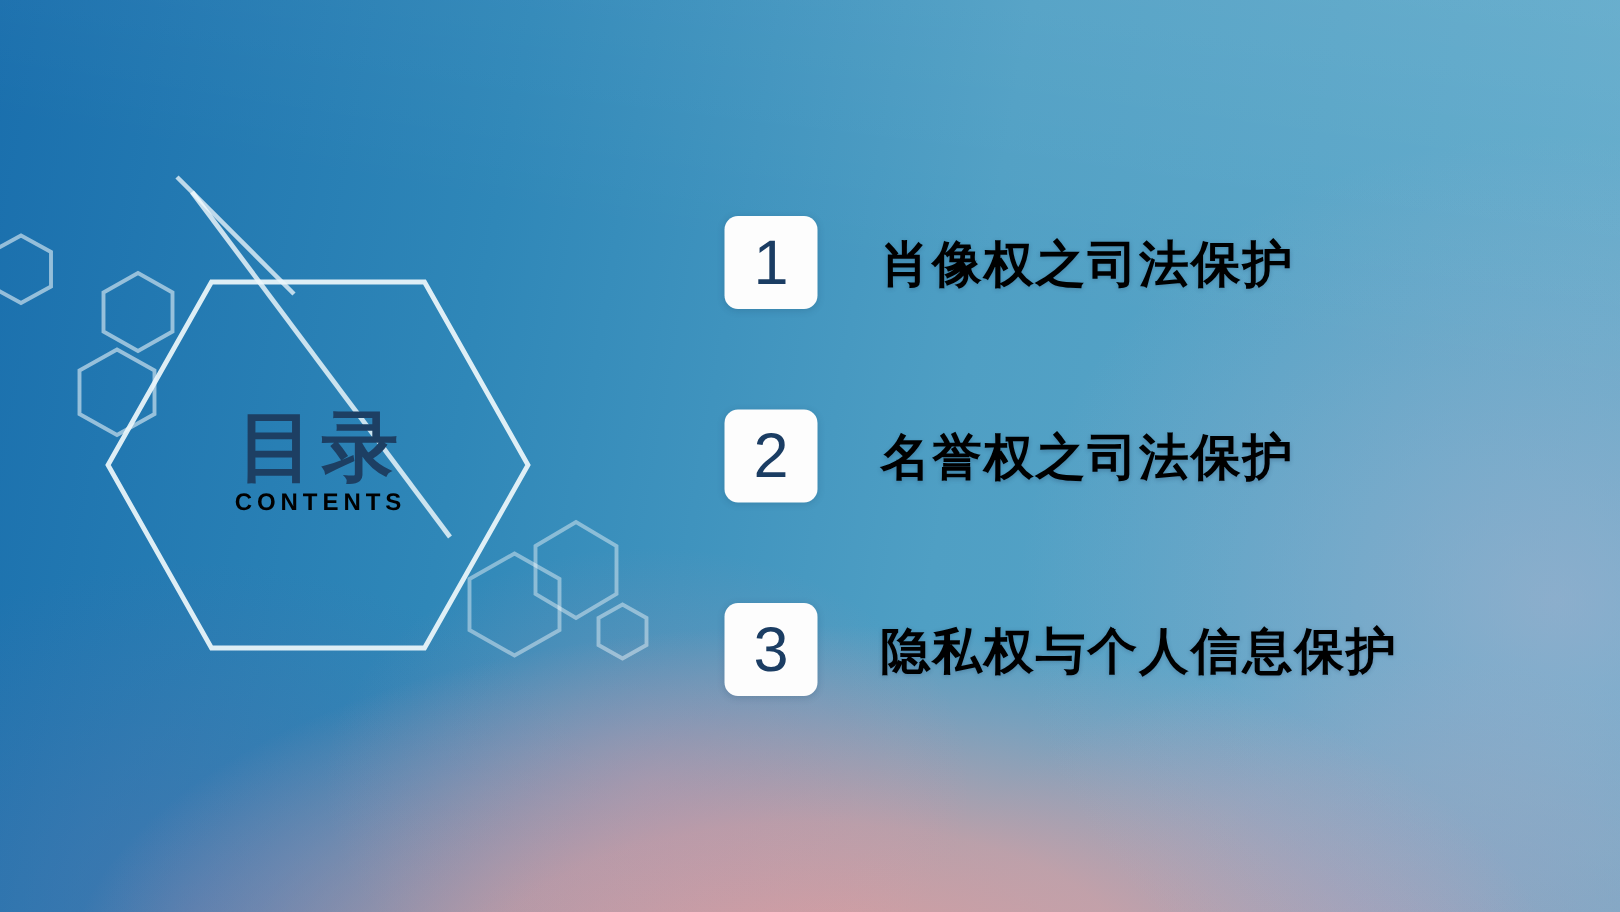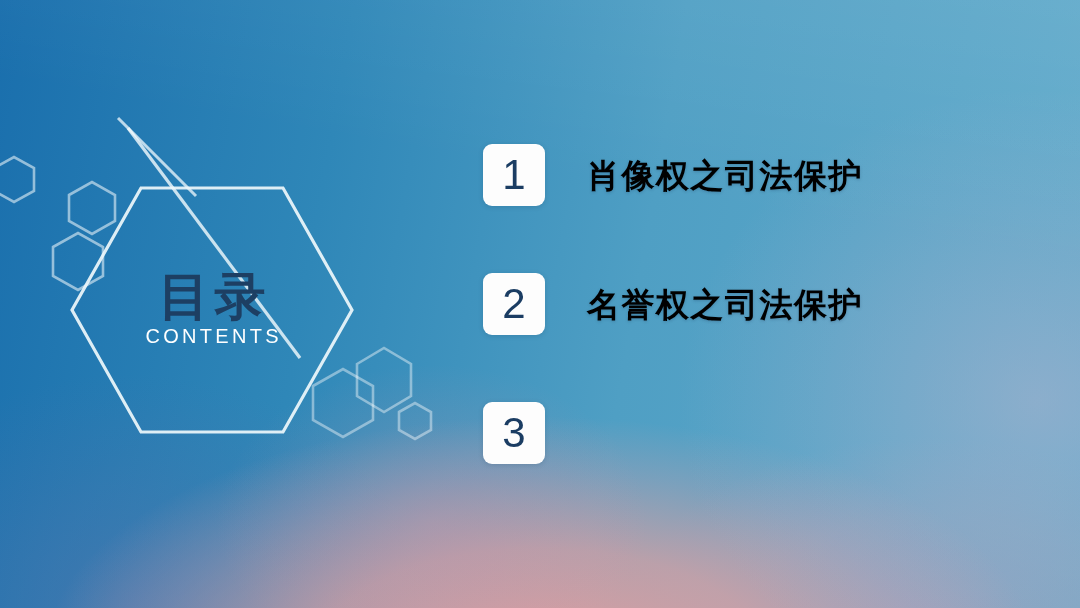--- a/index.html
+++ b/index.html
@@ -68,23 +68,23 @@
     font-family: Liberation Mono, monospace;
     font-size: 51px;
     font-weight: bold;
     color: #1d3f63;
     letter-spacing: 5px;
     line-height: 1;
     text-indent: 5px;
   }
   .hex-sub {
     font-family: "Liberation Sans", "DejaVu Sans", sans-serif;
-    font-size: 20px;
-    font-weight: 400;
-    color: #ffffff;
+    font-size: 16px;
+    font-weight: 700;
+    color: #000000;
     letter-spacing: 3.3px;
     text-indent: 3.3px;
     line-height: 1;
   }
 
   
   .agenda {
     position: absolute;
     left: 483px;
     top: 140px;
@@ -169,17 +169,18 @@
       <div class="agenda-label">肖像权之司法保护</div>
     </div>
 
     <div class="agenda-row">
       <div class="num-box">2</div>
       <div class="agenda-label">名誉权之司法保护</div>
     </div>
 
     <div class="agenda-row">
       <div class="num-box">3</div>
+      <div class="agenda-label">隐私权与个人信息保护</div>
     </div>
 
   </div>
 
 </div>
 
 </body></html>

